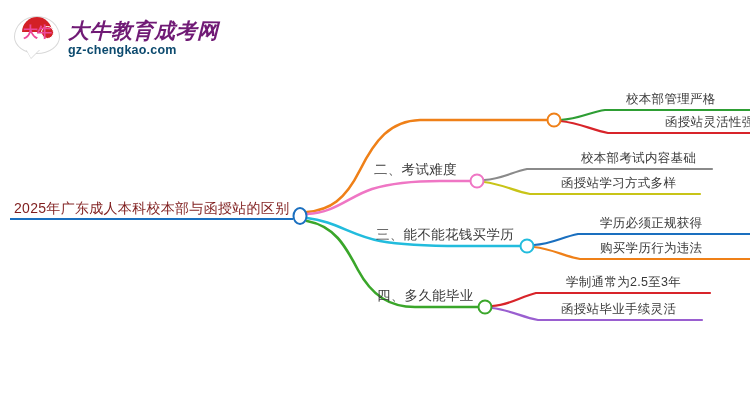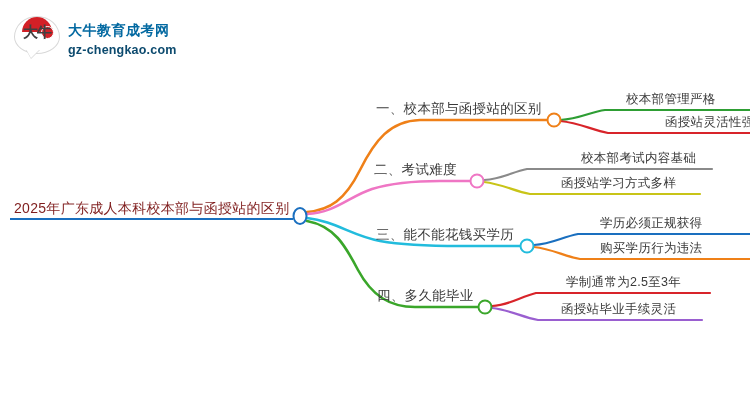--- a/index.html
+++ b/index.html
@@ -74,36 +74,37 @@
   }
   #logo-mark .glyphs {
     position: absolute;
     left: 0;
     top: 9px;
     width: 46px;
     text-align: center;
     font-size: 15px;
     line-height: 13px;
     font-weight: bold;
-    color: #404040;
+    color: #ec4899;
     letter-spacing: -1px;
   }
   #logo-text {
     display: flex;
     flex-direction: column;
     justify-content: center;
     gap: 1px;
   }
   #logo-title {
-    font-size: 14px;
+    font-size: 21px;
     font-weight: bold;
-    color: #0369a1;
+    color: #701a75;
     letter-spacing: 0.5px;
     white-space: nowrap;
     line-height: 23px;
+    font-style: italic;
   }
   #logo-domain {
     font-size: 12.5px;
     font-weight: bold;
     color: #0c4a6e;
     letter-spacing: 0.2px;
     white-space: nowrap;
     line-height: 14px;
   }
 
@@ -180,21 +181,20 @@
 
     <ellipse cx="300" cy="216" rx="6.5" ry="8" fill="#ffffff" stroke="#1a6fbf" stroke-width="2"></ellipse>
     <circle cx="554" cy="120" r="6.5" fill="#ffffff" stroke="#ef8018" stroke-width="2"></circle>
     <circle cx="477" cy="181" r="6.5" fill="#ffffff" stroke="#ef76c4" stroke-width="2"></circle>
     <circle cx="527" cy="246" r="6.5" fill="#ffffff" stroke="#22bcdd" stroke-width="2"></circle>
     <circle cx="485" cy="307" r="6.5" fill="#ffffff" stroke="#3aa62a" stroke-width="2"></circle>
   </svg>
 
   <div class="node-label root-label" style="left:14px; top:200px;">2025年广东成人本科校本部与函授站的区别</div>
 
-  <div class="node-label branch-label" style="left:376px; top:101px;">一、校本部与函授站的区别</div>
   <div class="node-label leaf-label" style="left:626px; top:91px;">校本部管理严格</div>
   <div class="node-label leaf-label" style="left:665px; top:114px;">函授站灵活性强</div>
 
   <div class="node-label branch-label" style="left:374px; top:162px;">二、考试难度</div>
   <div class="node-label leaf-label" style="left:581px; top:150px;">校本部考试内容基础</div>
   <div class="node-label leaf-label" style="left:561px; top:175px;">函授站学习方式多样</div>
 
   <div class="node-label branch-label" style="left:376px; top:227px;">三、能不能花钱买学历</div>
   <div class="node-label leaf-label" style="left:600px; top:215px;">学历必须正规获得</div>
   <div class="node-label leaf-label" style="left:600px; top:240px;">购买学历行为违法</div>

